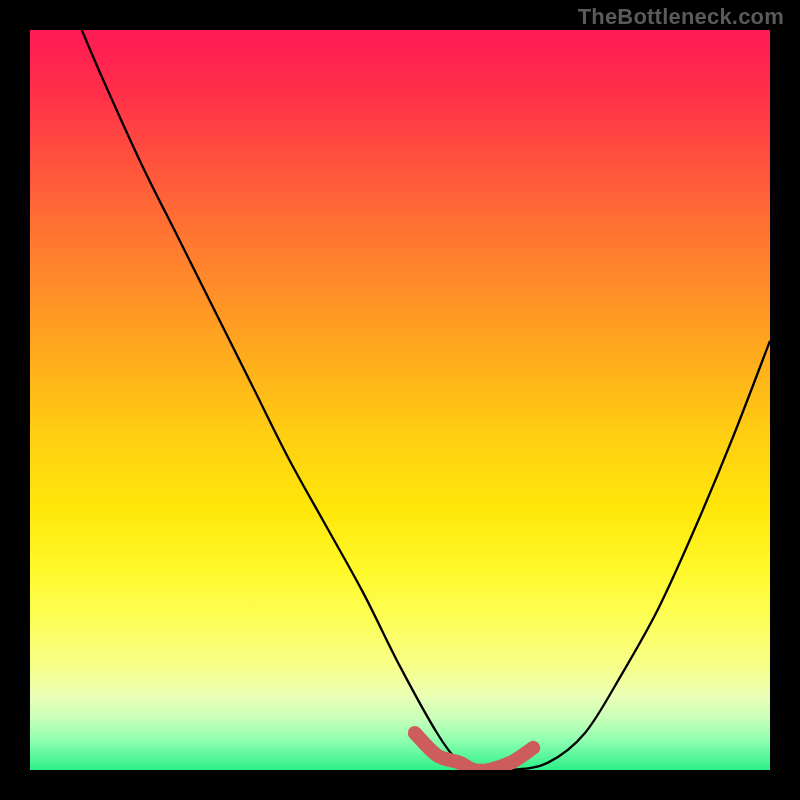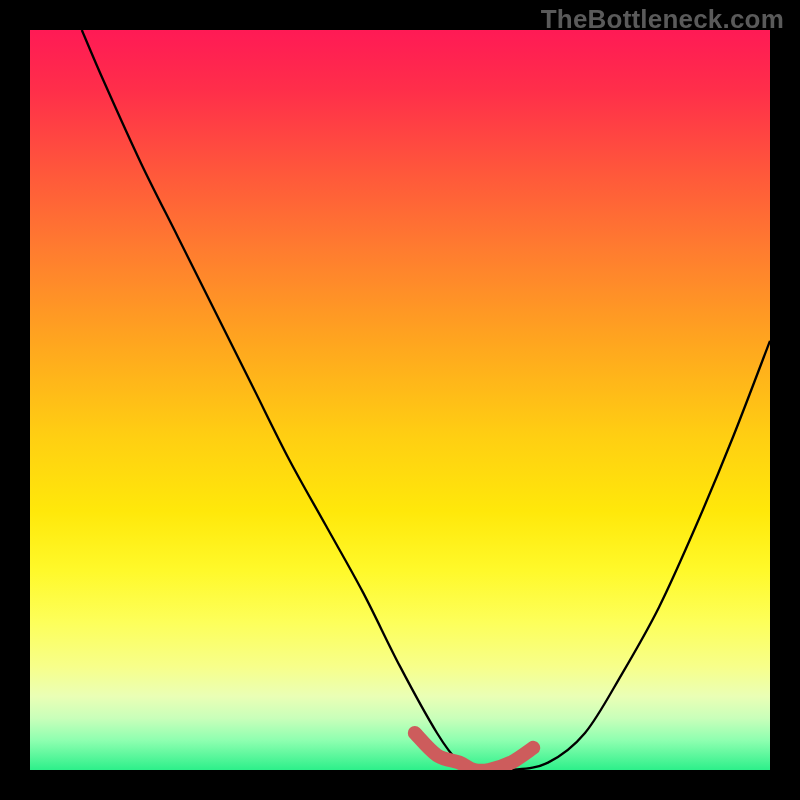--- a/index.html
+++ b/index.html
@@ -49,21 +49,21 @@
     width: 740px;
     height: 740px;
     pointer-events: none;
   }
   .watermark {
     position: absolute;
     top: 4px;
     right: 16px;
     color: #5a5a5a;
     font-weight: 700;
-    font-size: 26px;
+    font-size: 22px;
     letter-spacing: 0.2px;
     user-select: none;
   }
 </style>
 </head>
 <body>
 
 <div class="outer">
   <div class="plot"></div>
 

